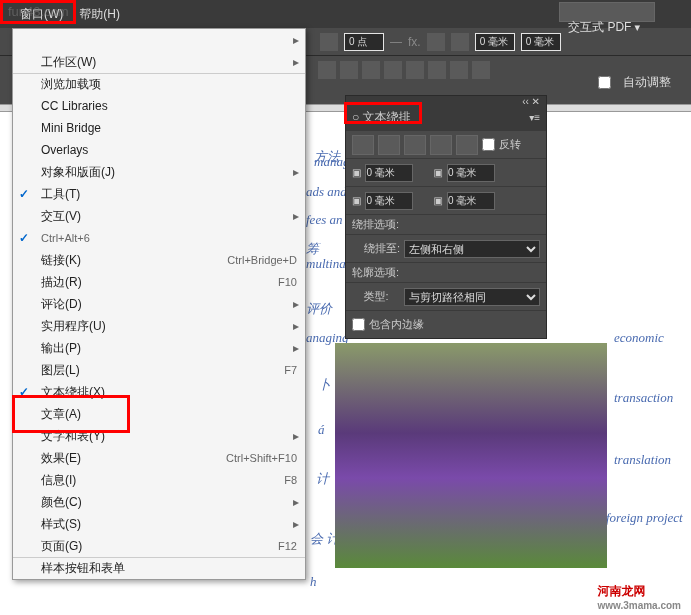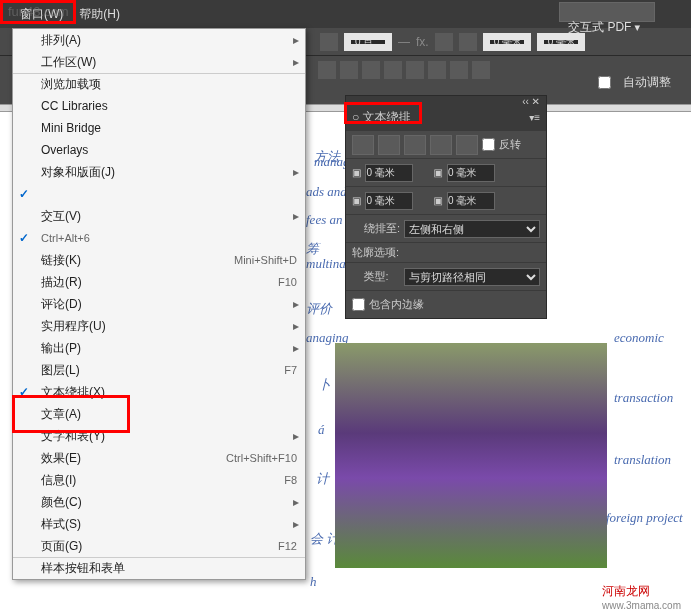--- a/index.html
+++ b/index.html
@@ -5,21 +5,21 @@
 *{margin:0;padding:0;box-sizing:border-box;font-family:"Microsoft YaHei",Arial,sans-serif;font-size:12px}
 body{width:691px;height:615px;background:#4a4a4a;position:relative;overflow:hidden}
 
 
 .menubar{height:28px;background:#3a3a3a;display:flex;align-items:center;padding:0 12px;color:#ddd}
 .menubar .item{padding:4px 8px;cursor:pointer}
 .red-box-menu{position:absolute;left:0;top:0;width:76px;height:24px;border:3px solid red;z-index:100}
 
 
 .toolbar{background:#4a4a4a;height:28px;display:flex;align-items:center;gap:6px;padding:0 8px;border-bottom:1px solid #2a2a2a}
-.toolbar .inp{width:48px;height:18px;background:#2a2a2a;border:7px solid #e5e5e5;color:#ddd;font-size:10px;padding:0 4px}
+.toolbar .inp{width:40px;height:18px;background:#2a2a2a;border:1px solid #e5e5e5;color:#ddd;font-size:10px;padding:0 4px}
 .toolbar .ico{width:18px;height:18px;background:#5a5a5a;display:inline-block}
 .toolbar-2{height:28px;background:#4a4a4a;display:flex;align-items:center;gap:4px;padding:0 8px}
 .toolbar-2 .swatch{width:18px;height:18px;background:#5a5a5a}
 
 
 .doc-area{position:absolute;left:0;top:112px;right:0;bottom:0;background:#fff}
 .doc-text{position:absolute;color:#4a6bb0;font-style:italic;font-family:cursive;font-size:13px}
 
 
 .dropdown{position:absolute;left:12px;top:28px;width:294px;background:#f5f5f5;border:1px solid #999;box-shadow:2px 2px 6px rgba(0,0,0,0.4);z-index:50}
@@ -43,21 +43,21 @@
 .panel-row .ninp{width:48px;height:18px;background:#2a2a2a;border:1px solid #666;color:#ddd;font-size:10px}
 
 
 .image-box{position:absolute;left:335px;top:343px;width:272px;height:225px;background:linear-gradient(to bottom,#8a9a6a 0%,#5a3a7a 40%,#7a4aaa 60%,#5a8a3a 100%)}
 
 
 .pdf-btn{position:absolute;right:36px;top:2px;height:20px;background:#5a5a5a;color:#ddd;padding:16px 14px 2px 8px;font-size:11px;border:1px solid #666}
 
 
 .wm{position:absolute;color:rgba(120,120,120,0.6);font-size:13px}
-.footer-wm{position:absolute;right:10px;bottom:4px;color:#c00;font-size:18px;font-weight:normal}
+.footer-wm{position:absolute;right:10px;bottom:4px;color:#c00;font-size:18px;font-weight:bold}
 
 
 .auto-fit{position:absolute;right:20px;top:74px;color:#ddd;font-size:11px;display:flex;align-items:center;gap:12px}
 </style>
 </head>
 <body>
 
 <div class="wm" style="left:8px;top:4px">fun48.com</div>
 
 <div class="pdf-btn"><span>交互式 PDF</span> ▾</div>
@@ -114,21 +114,20 @@
   <span class="doc-text" style="left:614px;top:218px">economic</span>
   <span class="doc-text" style="left:614px;top:278px">transaction</span>
   <span class="doc-text" style="left:614px;top:340px">translation</span>
   <span class="doc-text" style="left:606px;top:398px">foreign project</span>
 </div>
 
 <div class="image-box"></div>
 
 <div class="dropdown" id="dd">
     <div class="menu-item">
-      <span class="label">排列(A)</span>
       <span class="arrow">▸</span>
     </div>
     <div class="menu-item">
       <span class="label">工作区(W)</span>
       <span class="arrow">▸</span>
     </div>
     <div class="menu-item sep">
       <span class="label">浏览加载项</span>
     </div>
     <div class="menu-item">
@@ -139,32 +138,33 @@
     </div>
     <div class="menu-item">
       <span class="label">Overlays</span>
     </div>
     <div class="menu-item">
       <span class="label">对象和版面(J)</span>
       <span class="arrow">▸</span>
     </div>
     <div class="menu-item">
       <span class="check">✓</span>
+      <span class="label">工具(T)</span>
     </div>
     <div class="menu-item">
       <span class="label">交互(V)</span>
       <span class="arrow">▸</span>
     </div>
     <div class="menu-item">
       <span class="check">✓</span>
       <span class="shortcut">Ctrl+Alt+6</span>
     </div>
     <div class="menu-item">
       <span class="label">链接(K)</span>
-      <span class="shortcut">Mini+Shift+D</span>
+      <span class="shortcut">Ctrl+Bridge+D</span>
     </div>
     <div class="menu-item">
       <span class="label">描边(R)</span>
       <span class="shortcut">F10</span>
     </div>
     <div class="menu-item">
       <span class="label">评论(D)</span>
       <span class="arrow">▸</span>
     </div>
     <div class="menu-item">
@@ -240,20 +240,23 @@
     <span style="color:#ccc;font-size:10px">▣</span>
     <input class="ninp" value="0 毫米" style="">
   </div>
   <div class="panel-row">
     <span style="color:#ccc;font-size:10px">▣</span>
     <input class="ninp" value="0 毫米" style="">
     <span style="width:12px"></span>
     <span style="color:#ccc;font-size:10px">▣</span>
     <input class="ninp" value="0 毫米" style="">
   </div>
+  <div class="panel-row" style="height:20px">
+      <label>绕排选项:</label>
+    </div>
   <div class="panel-row">
     <label style="width:48px;text-align:right">绕排至:</label>
     <select><option>左侧和右侧</option></select>
   </div>
   <div class="panel-row" style="height:20px">
       <label>轮廓选项:</label>
     </div>
   <div class="panel-row">
     <label style="width:48px;text-align:center">类型:</label>
     <select><option>与剪切路径相同</option></select>

